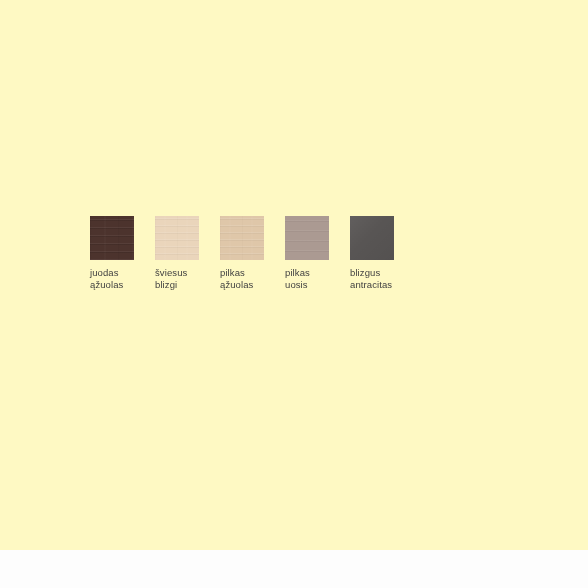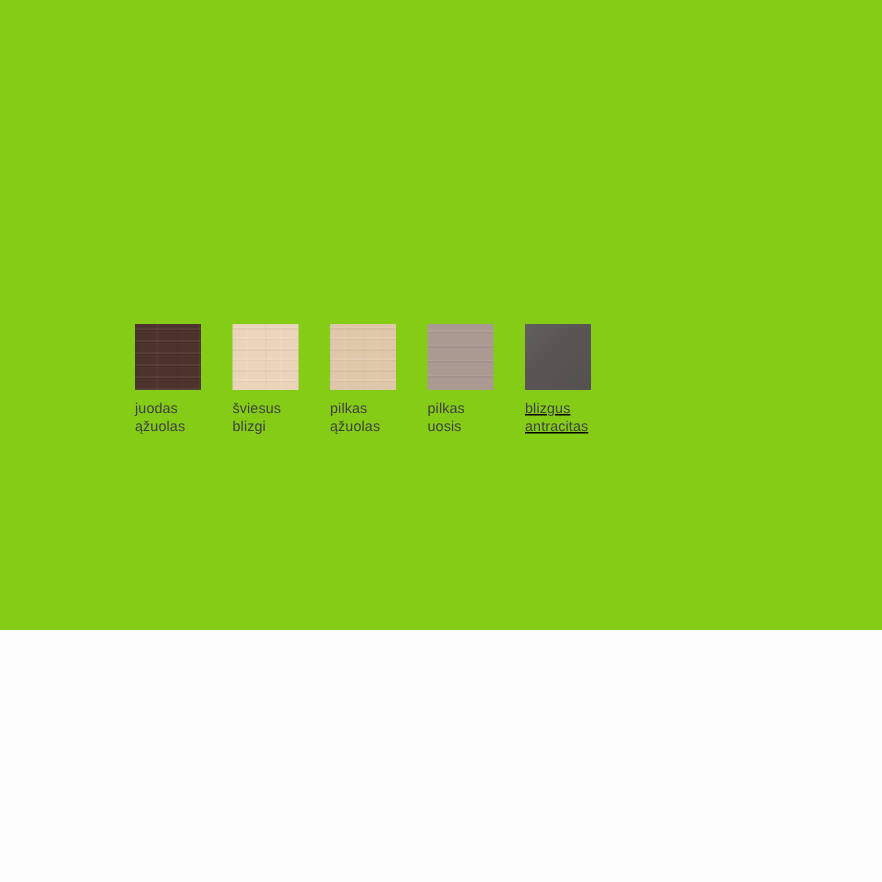--- a/index.html
+++ b/index.html
@@ -10,22 +10,22 @@
     width: 588px;
     height: 588px;
     background: #fdfdfd;
     font-family: "Liberation Sans", sans-serif;
     overflow: hidden;
   }
 
   #page {
     position: relative;
     width: 588px;
-    height: 420px;
-    background: #84cc16;
+    height: 550px;
+    background: #fef9c3;
   }
 
   #swatch-row {
     position: absolute;
     left: 90px;
     top: 216px;
     width: 420px;
     height: 90px;
     display: flex;
     flex-direction: row;
@@ -34,21 +34,20 @@
 
   .swatch-item {
     width: 44px;
     margin-right: 21px;
     display: flex;
     flex-direction: column;
     align-items: flex-start;
   }
   .swatch-item:last-child {
     margin-right: 0;
-    text-decoration: underline;
   }
 
   .swatch-chip {
     width: 44px;
     height: 44px;
     position: relative;
     overflow: hidden;
     flex: none;
     box-sizing: border-box;
   }

